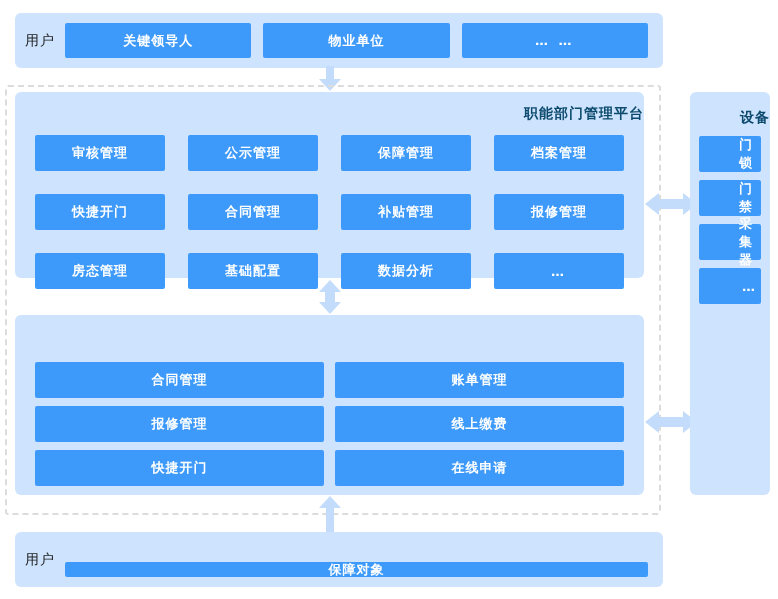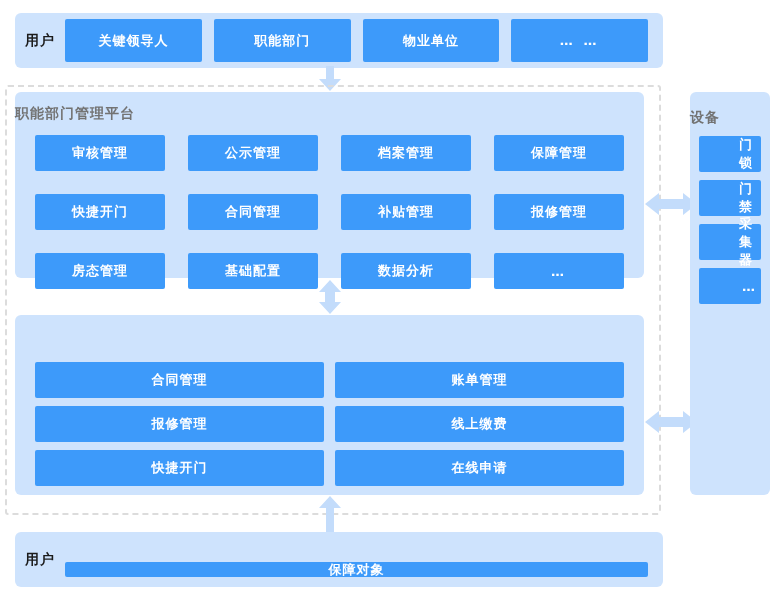--- a/index.html
+++ b/index.html
@@ -36,47 +36,47 @@
     border-radius: 2px;
     letter-spacing: 1px;
     user-select: none;
   }
   .tile.dots { letter-spacing: 3px; font-size: 13px; }
 
   
   .row-label {
     color: #1b1b1b;
     font-size: 14px;
-    font-weight: bold;
+    font-weight: normal;
     display: flex;
     align-items: center;
     justify-content: center;
     letter-spacing: 1px;
   }
 
   
   .panel-title {
     position: absolute;
     left: 0;
     right: 0;
-    text-align: left;
-    color: #737373;
+    text-align: right;
+    color: #0c4a6e;
     font-size: 14px;
     font-weight: bold;
     letter-spacing: 1px;
   }
 
   
   #user-top {
     left: 15px; top: 13px; width: 648px; height: 55px;
     display: flex; align-items: center;
   }
   #user-top .row-label { width: 50px; height: 100%; flex: 0 0 50px; }
   #user-top .tiles {
-    flex: 1; display: flex; gap: 12px; height: 43px; padding-right: 15px;
+    flex: 1; display: flex; gap: 12px; height: 35px; padding-right: 15px;
   }
   #user-top .tile { flex: 1; }
 
   
   #user-bottom {
     left: 15px; top: 532px; width: 648px; height: 55px;
     display: flex; align-items: center;
   }
   #user-bottom .row-label { width: 50px; height: 100%; flex: 0 0 50px; }
   #user-bottom .tiles {
@@ -148,41 +148,40 @@
   #arrow-mgmt-to-device { left: 645px; top: 188px; width: 52px; height: 32px; }
   #arrow-service-to-device { left: 645px; top: 406px; width: 52px; height: 32px; }
 </style>
 </head>
 <body>
 
 <div class="panel" id="user-top">
   <div class="row-label">用户</div>
   <div class="tiles">
     <div class="tile">关键领导人</div>
-    <div class="tile">职能部门</div>
     <div class="tile">物业单位</div>
     <div class="tile dots">… …</div>
   </div>
 </div>
 
 <div class="connector" id="arrow-users-to-mgmt">
   <svg width="34" height="26" viewBox="0 0 34 26">
     <polygon points="13,0 21,0 21,13 28,13 17,25 6,13 13,13" fill="#c3dcfb"></polygon>
   </svg>
 </div>
 
 <div id="system-boundary"></div>
 
 <div class="panel" id="mgmt-platform">
   <div class="panel-title">职能部门管理平台</div>
   <div class="grid">
     <div class="tile">审核管理</div>
     <div class="tile">公示管理</div>
+    <div class="tile">保障管理</div>
     <div class="tile">档案管理</div>
-    <div class="tile">保障管理</div>
     <div class="tile">快捷开门</div>
     <div class="tile">合同管理</div>
     <div class="tile">补贴管理</div>
     <div class="tile">报修管理</div>
     <div class="tile">房态管理</div>
     <div class="tile">基础配置</div>
     <div class="tile">数据分析</div>
     <div class="tile dots">…</div>
   </div>
 </div>

